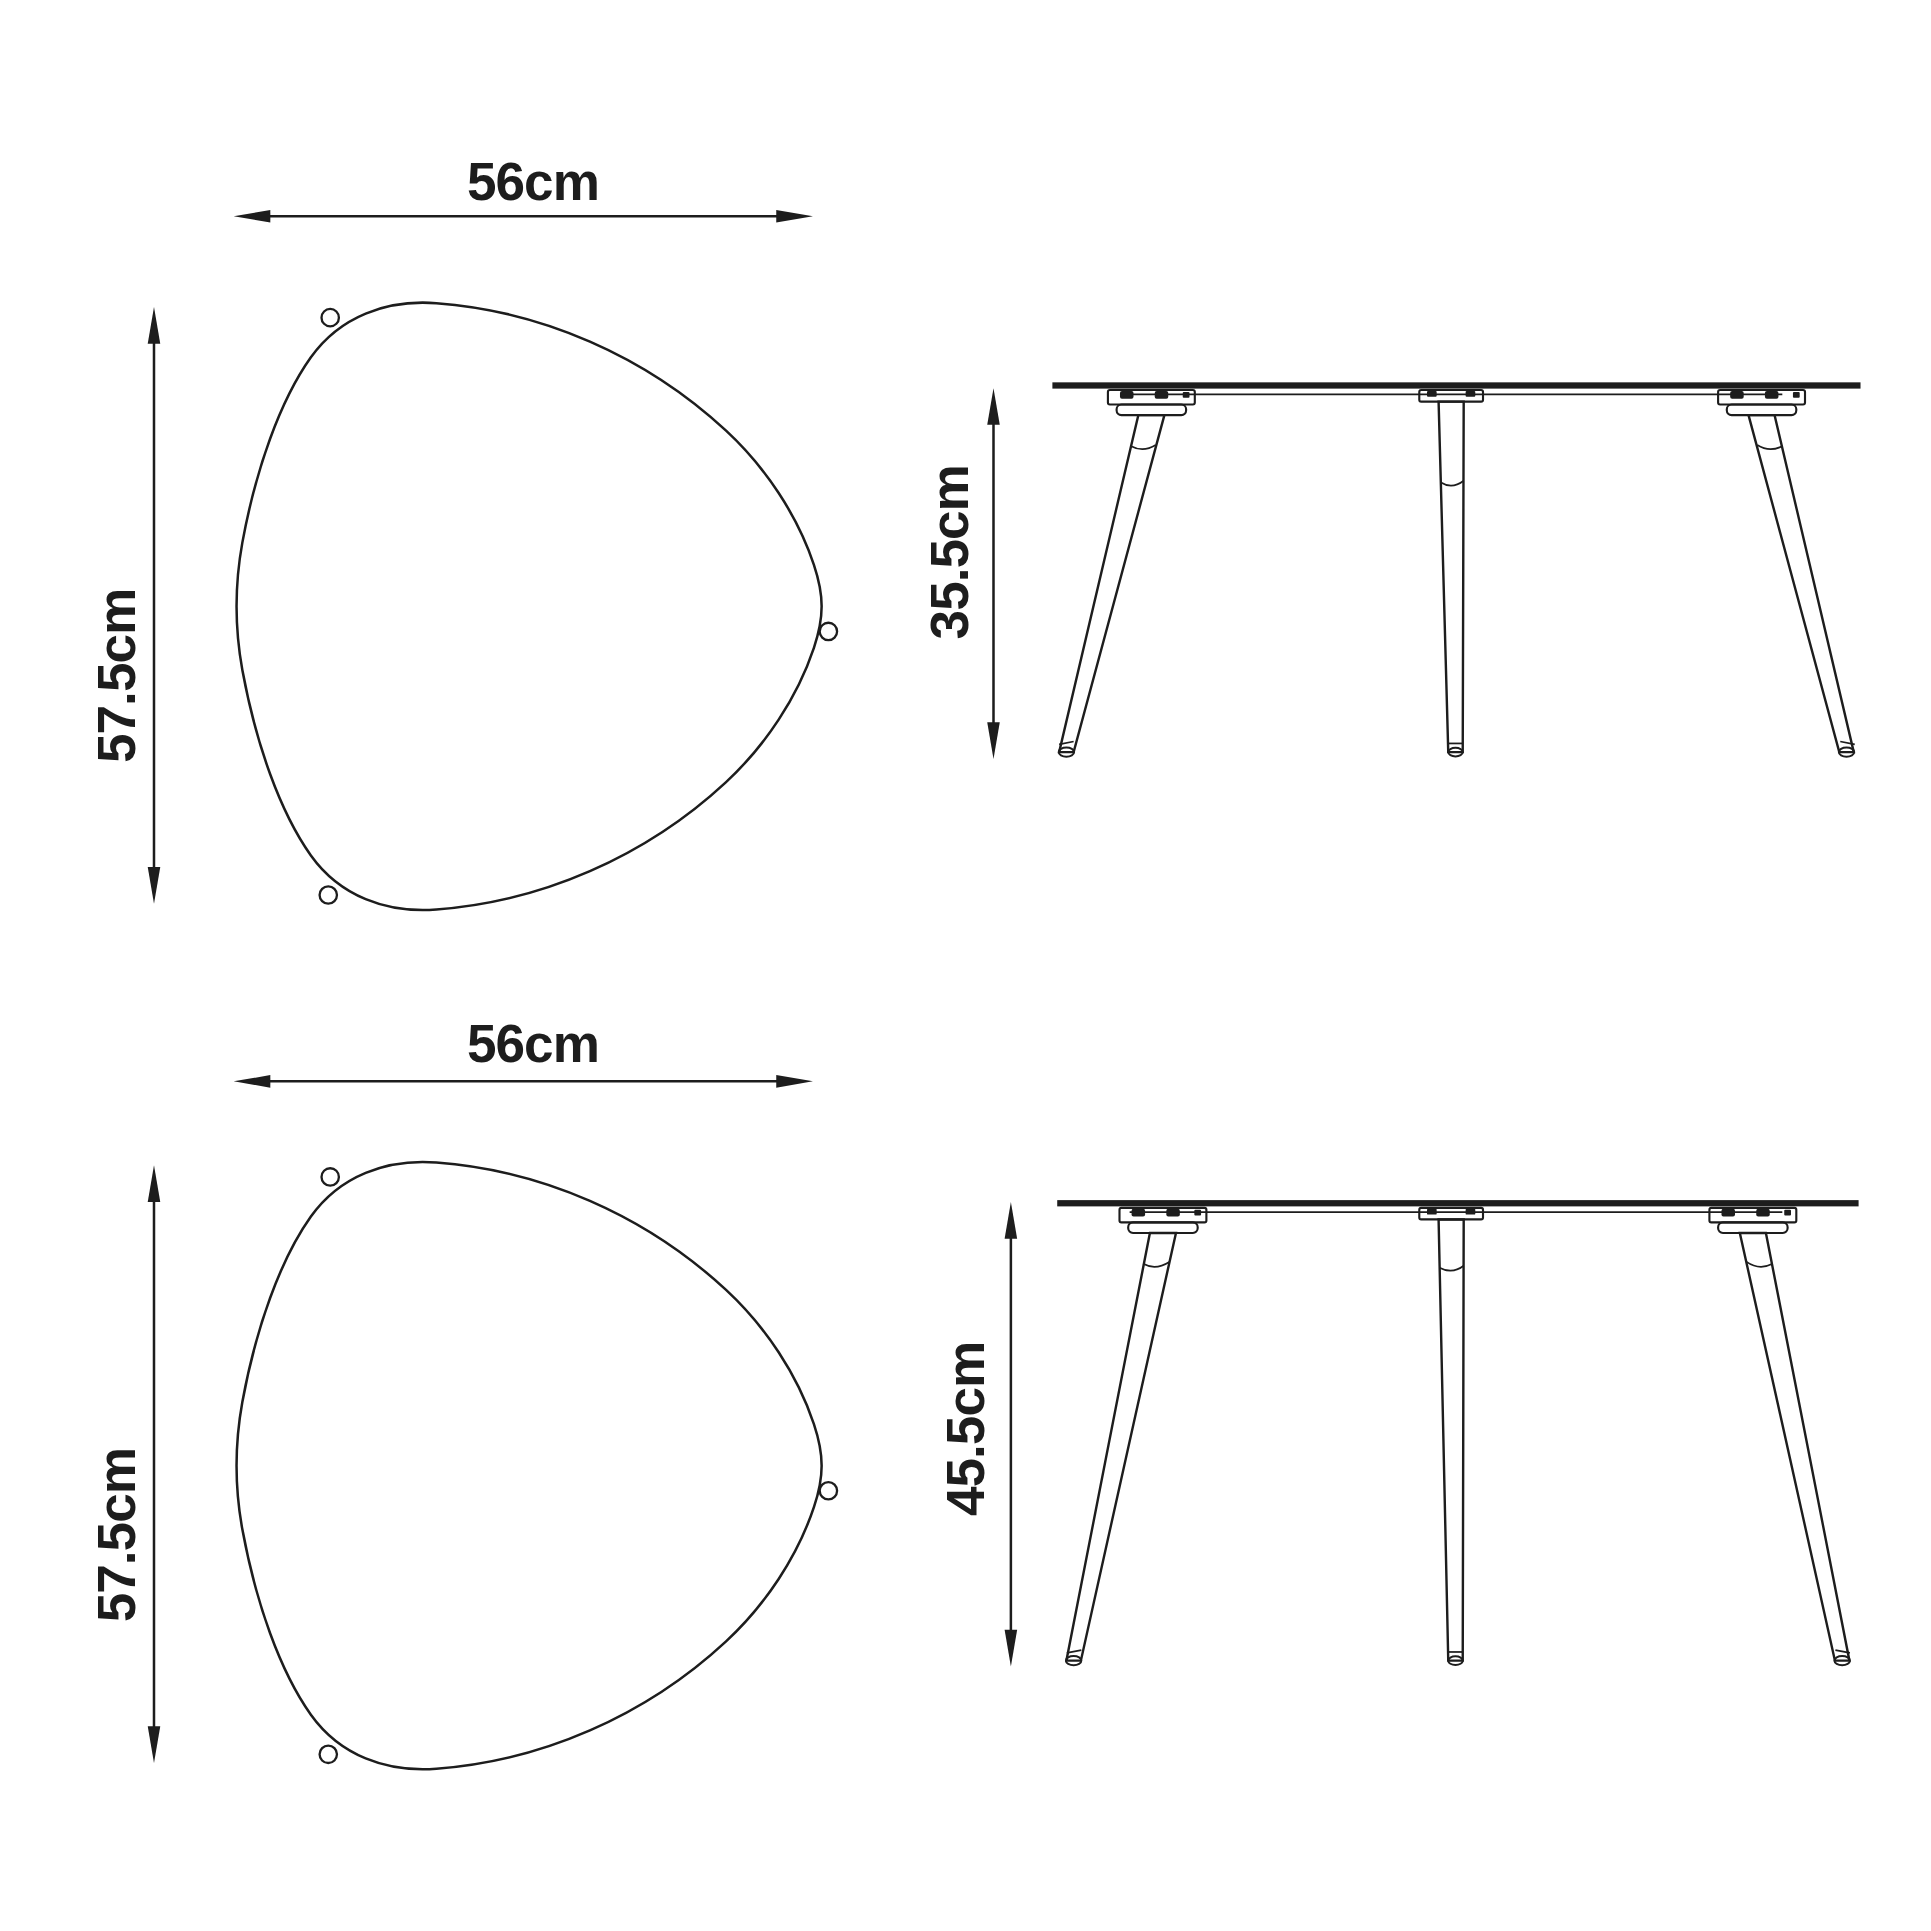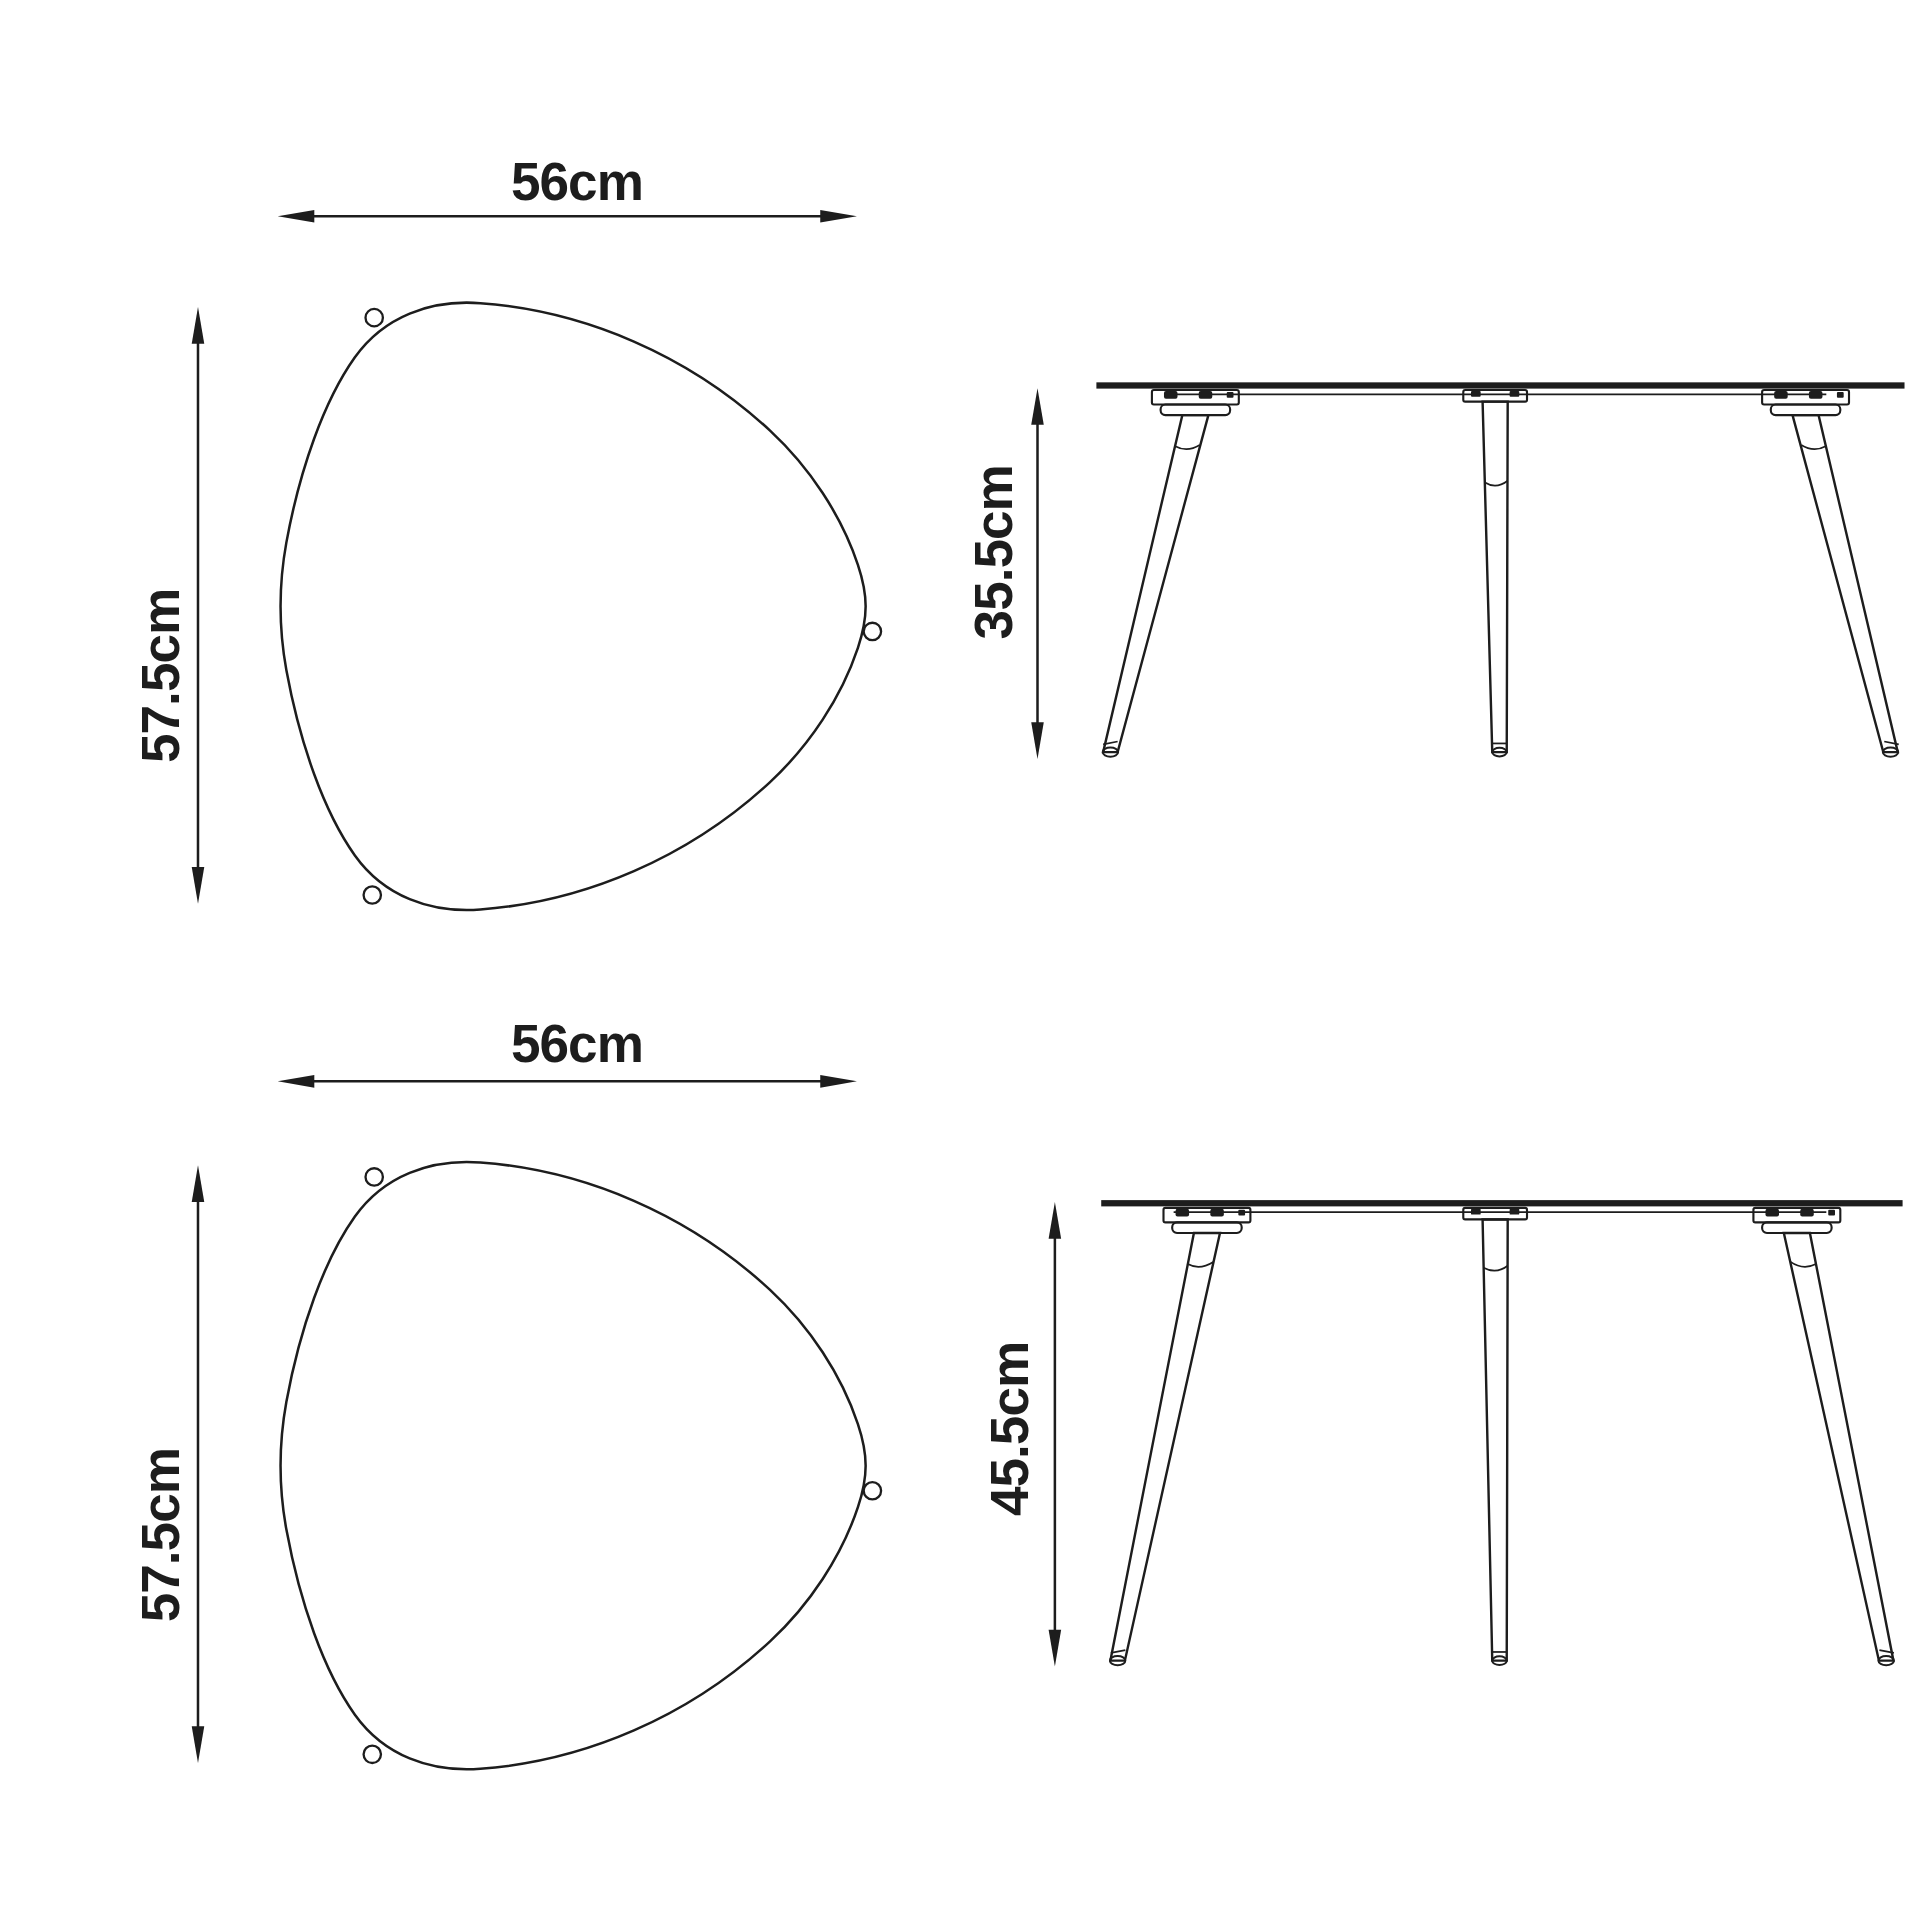--- a/index.html
+++ b/index.html
@@ -3,21 +3,21 @@
 <meta charset="utf-8">
 <style>
   html,body{margin:0;padding:0;}
   body{
     width:1931px;height:1931px;
     background:#ffffff;
     font-family:"Liberation Sans", sans-serif;
     position:relative;
     overflow:hidden;
   }
-  #stage{position:absolute;inset:0;margin-left:44px;}
+  #stage{position:absolute;inset:0;}
   svg{display:block;width:1931px;height:1931px;}
   .dim-label{
     font-family:"Liberation Sans", sans-serif;
     font-weight:700;
     font-size:55px;
     letter-spacing:-1px;
     fill:#1d1d1d;
   }
   .stroke{stroke:#1d1d1d;fill:none;}
 </style>

